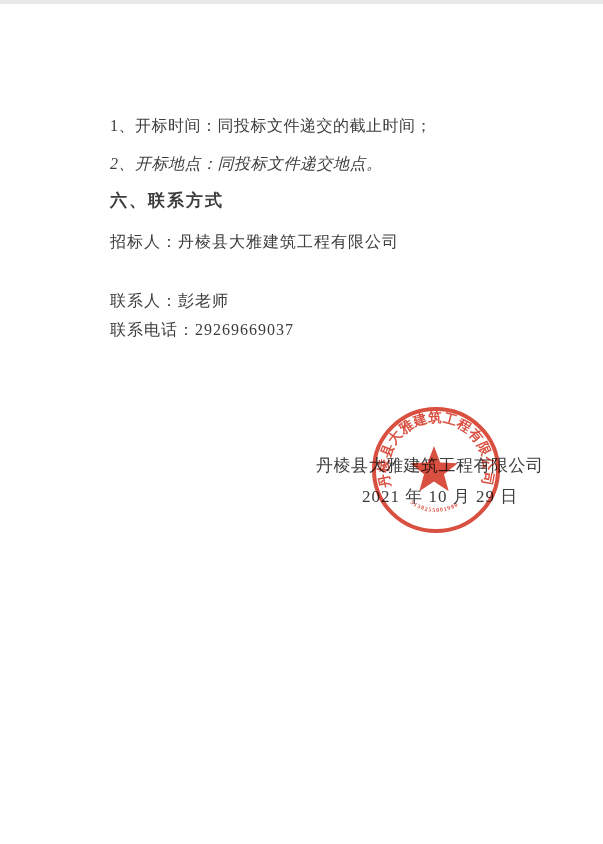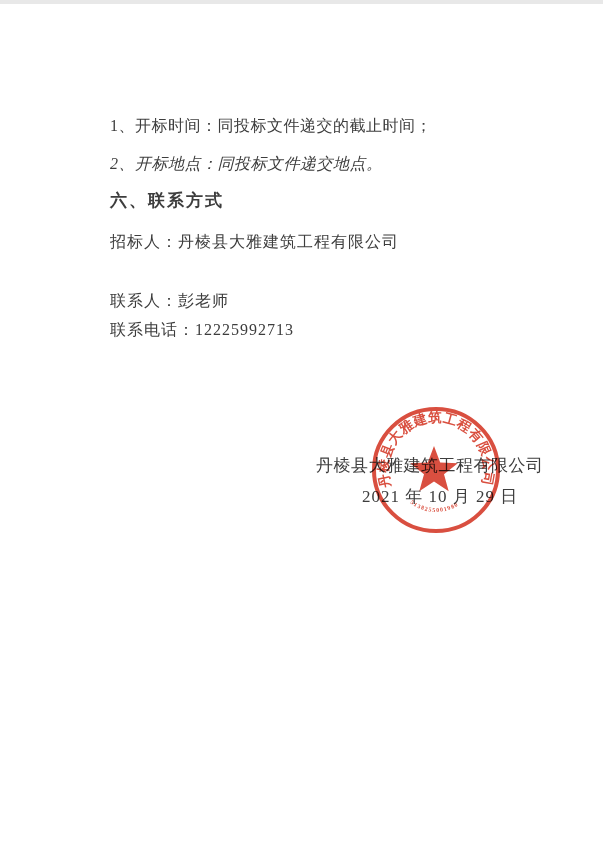--- a/index.html
+++ b/index.html
@@ -66,21 +66,21 @@
 
 <div class="page">
 
   <div class="line numbered-item-1">1、开标时间：同投标文件递交的截止时间；</div>
   <div class="line numbered-item-2">2、开标地点：同投标文件递交地点。</div>
 
   <div class="line contact-1">招标人：丹棱县大雅建筑工程有限公司</div>
 
   <div class="line section-heading">六、联系方式</div>
   <div class="line contact-3">联系人：彭老师</div>
-  <div class="line contact-4">联系电话：12225992713</div>
+  <div class="line contact-4">联系电话：29269669037</div>
 
   <div class="line sig-company">丹棱县大雅建筑工程有限公司</div>
   <div class="line sig-date">2021 年 10 月 29 日</div>
 
   <svg class="seal" viewBox="0 0 132 132" xmlns="http://www.w3.org/2000/svg">
     <defs>
       <path id="seal-arc-path" d="M 20.9,82.4 A 48,48 0 1 1 111.1,82.4" fill="none"></path>
       <path id="seal-serial-path" d="M 40.1,99.1 A 42,42 0 0 0 91.9,99.1" fill="none"></path>
     </defs>
     <ellipse cx="66" cy="66" rx="62" ry="61" fill="none" stroke-width="4" stroke="#d6402f"></ellipse>

